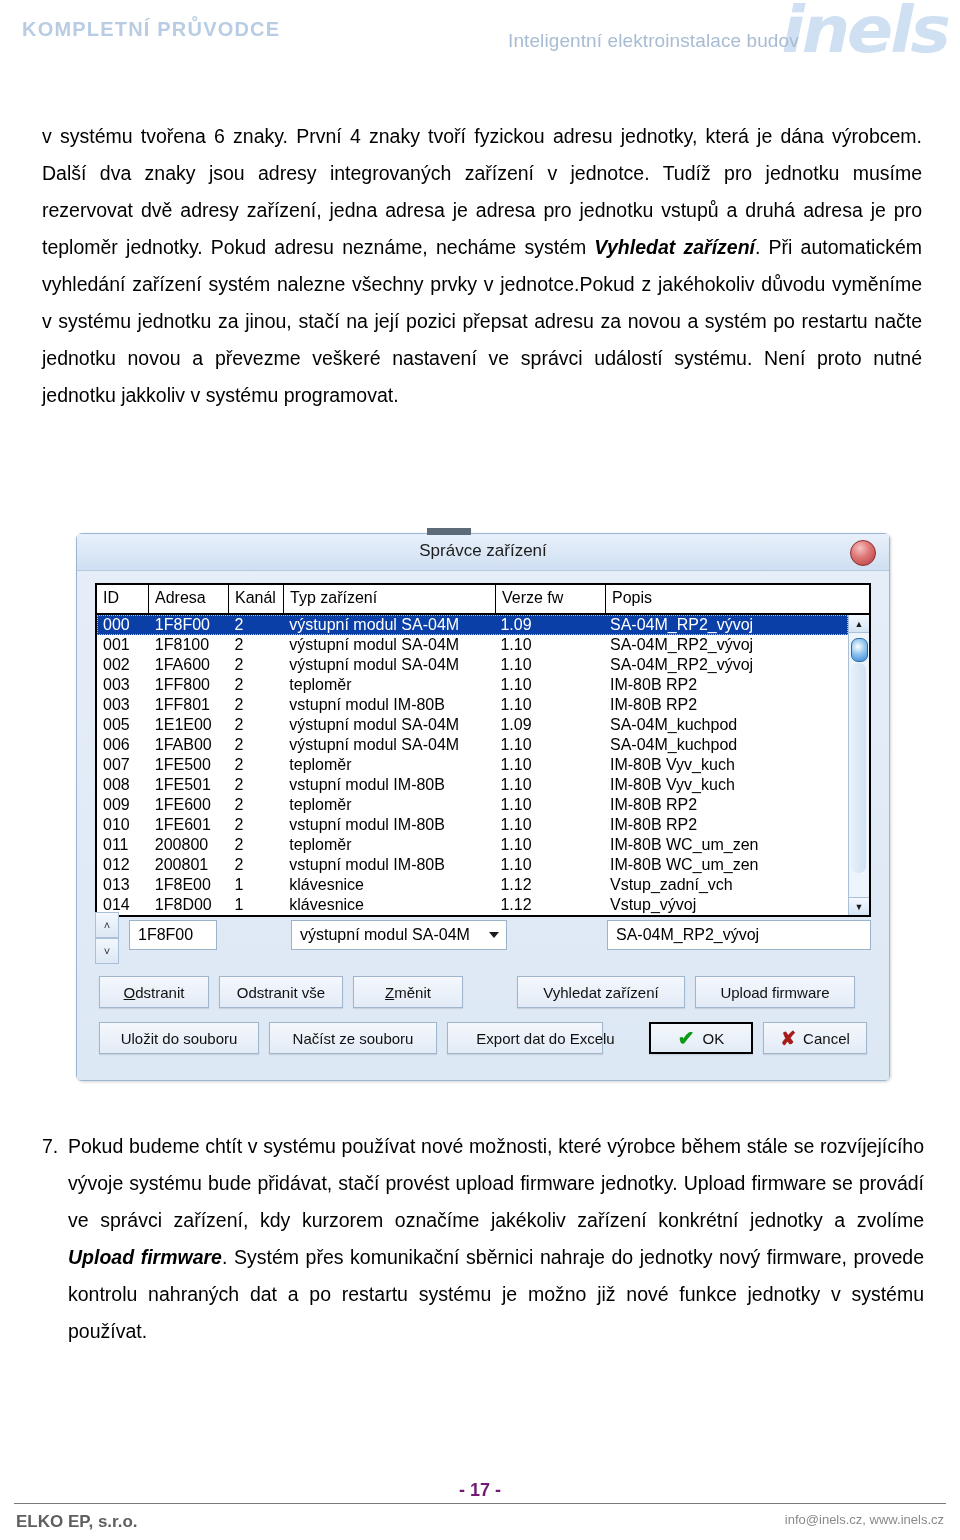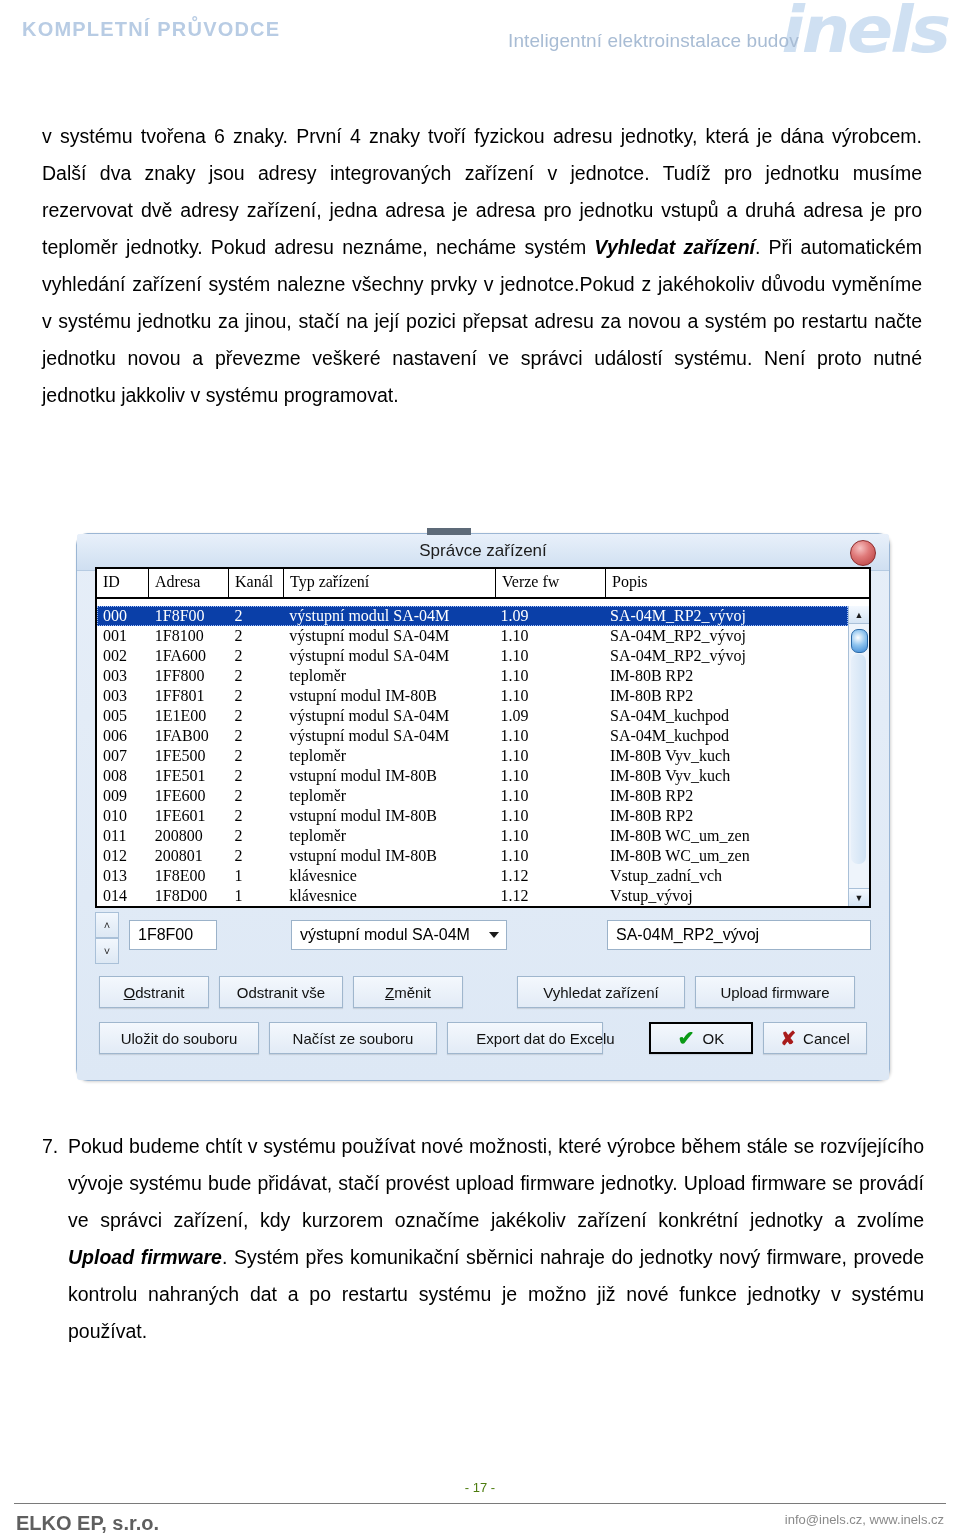--- a/index.html
+++ b/index.html
@@ -76,21 +76,21 @@
     line-height: 37px;
   }
 
   
   .dialog-shadow {
     position: absolute;
     left: 76px; top: 533px;
     width: 812px; height: 546px;
     background: #dfe9f5;
     border: 1px solid #9bb6d4;
-    border-radius: 12px;
+    border-radius: 6px;
     box-shadow: 1px 1px 3px rgba(0,0,0,0.18);
   }
   .dialog {
     position: absolute;
     left: 0; top: 0;
     width: 812px; height: 546px;
     background: linear-gradient(180deg,#e6eef8 0%, #dde8f5 100%);
     border-radius: 3px;
   }
   .dlg-titlebar {
@@ -118,47 +118,45 @@
   .dlg-tab-stub {
     position: absolute;
     left: 350px; top: -6px;
     width: 44px; height: 7px;
     background: #5d6a78;
   }
 
   
   .table-wrap {
     position: absolute;
-    left: 18px; top: 33px;
+    left: 18px; top: 49px;
     width: 776px;
     border: 2px solid #000;
     background: #fff;
     box-sizing: border-box;
-    font-family: Liberation Serif, serif;
   }
   .thead {
     display: flex;
     height: 30px;
     border-bottom: 2px solid #000;
     background: #fff;
     box-sizing: border-box;
   }
   .thead .th {
     font-size: 16px;
     padding: 4px 0 0 6px;
     border-right: 1px solid #000;
     box-sizing: border-box;
     white-space: nowrap;
     overflow: hidden;
   }
   .thead .th:last-child { border-right: none; }
   .tbody-area {
     position: relative;
     display: flex;
-    margin-top: 7px;
   }
   .tbody {
     flex: 1 1 auto;
     background: #fff;
     overflow: hidden;
   }
   .trow {
     display: flex;
     height: 20px;
     font-size: 16px;
@@ -307,34 +305,35 @@
     font-size: 19px;
     font-weight: bold;
     line-height: 1;
   }
 
   
   .page-num {
     position: absolute;
     left: 0; right: 0; top: 1480px;
     text-align: center;
-    font-size: 13px;
-    color: #4d7c0f;
+    font-size: 18px;
+    color: #701a75;
+    font-weight: bold;
   }
   .footer-rule {
     position: absolute;
     left: 14px; top: 1503px;
     width: 932px;
     height: 1px;
     background: #7a7a7a;
   }
   .footer-left {
     position: absolute;
     left: 16px; top: 1512px;
-    font-size: 20px;
+    font-size: 17px;
     font-weight: bold;
     color: #5f5f5f;
   }
   .footer-right {
     position: absolute;
     right: 16px; top: 1512px;
     font-size: 13px;
     color: #8a8a8a;
   }
 </style>

